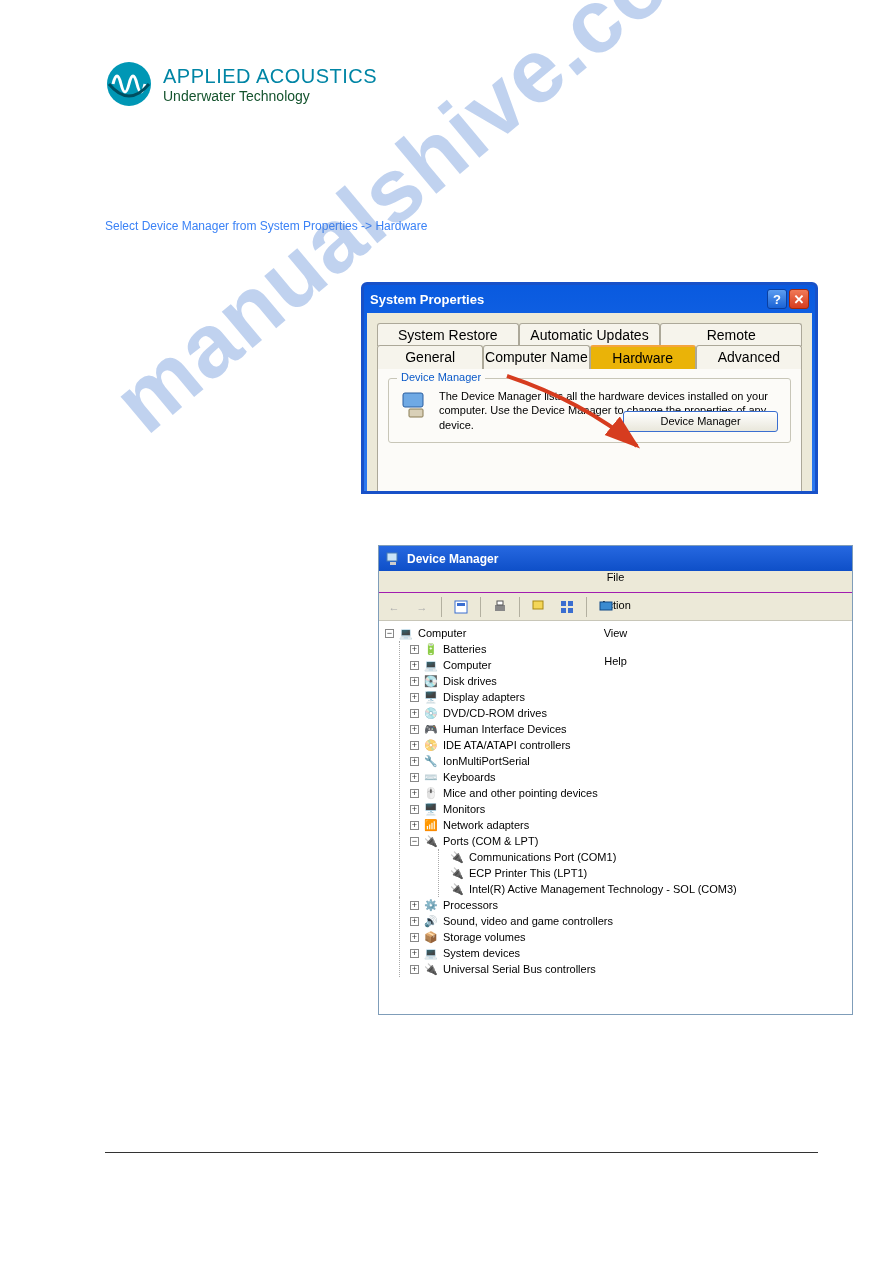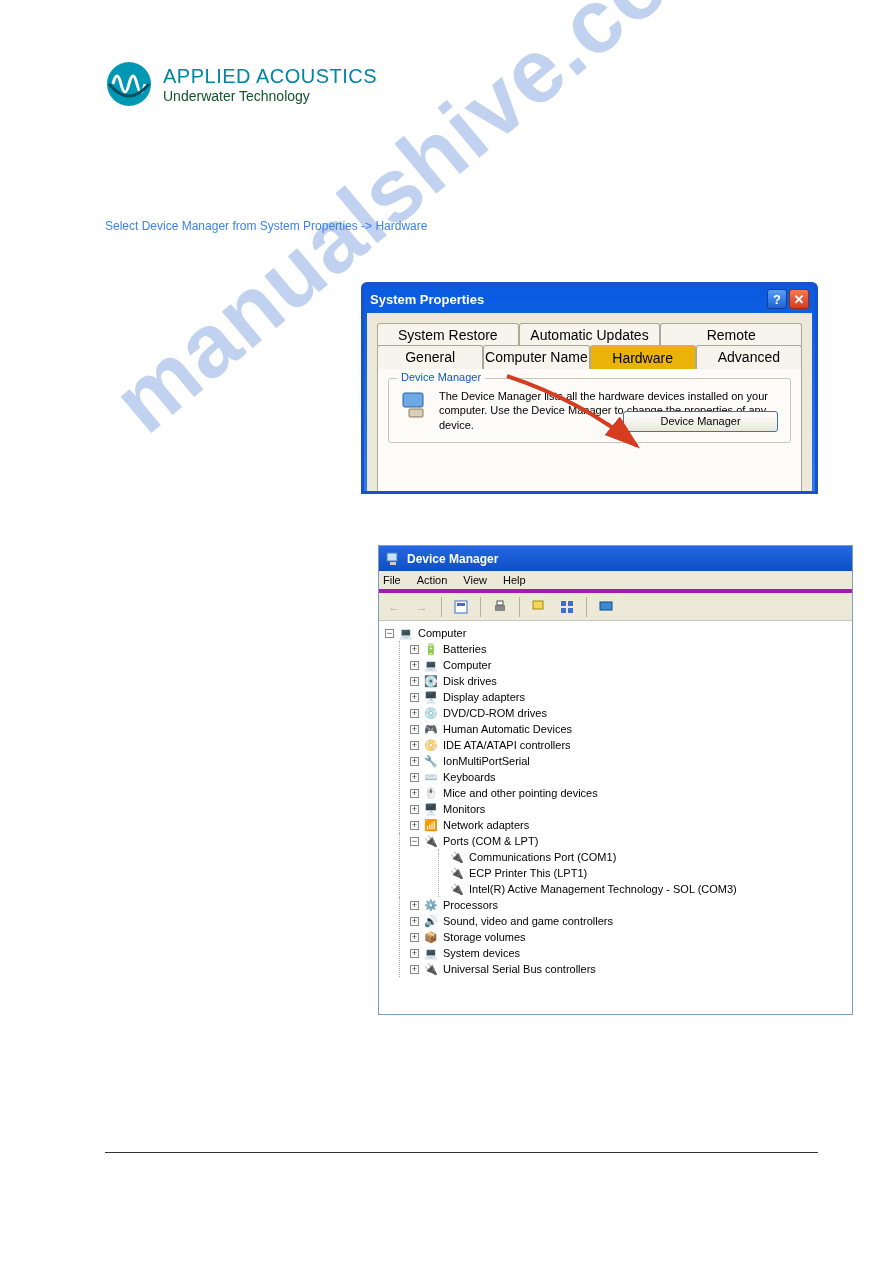--- a/index.html
+++ b/index.html
@@ -28,21 +28,21 @@
   .groupbox { border: 1px solid #c8c6b8; border-radius: 3px; padding: 10px; position: relative; }
   .groupbox-title { position: absolute; top: -8px; left: 8px; background: #fcfbf8; padding: 0 4px; color: #0a59c8; font-size: 11px; }
   .groupbox-body { display: flex; gap: 8px; }
   .gb-icon { width: 32px; height: 32px; flex-shrink: 0; }
   .gb-text { font-size: 11px; line-height: 1.3; }
   .dm-button { position: absolute; right: 12px; bottom: 10px; width: 155px; height: 21px; background: linear-gradient(#fff,#e9e7db); border: 1px solid #3a6ed0; border-radius: 3px; font-size: 11px; }
   .arrow { position: absolute; top: 58px; left: 135px; width: 150px; height: 90px; pointer-events: none; z-index: 4; }
 
   .devmgr { position: absolute; top: 545px; left: 378px; width: 475px; height: 470px; border: 1px solid #7f9db9; background: #fff; }
   .devmgr-title { height: 25px; background: linear-gradient(#2668e0,#0e4fc8); color: #fff; display: flex; align-items: center; padding: 0 6px; font-weight: bold; font-size: 12px; gap: 6px; }
-  .devmgr-menu { background: #ece9d8; border-bottom: 4px solid #a21caf; height: 22px; display: flex; align-items: center; padding: 0 4px; gap: 16px; font-size: 11px; }
+  .devmgr-menu { background: #ece9d8; border-bottom: 1px solid #a21caf; height: 22px; display: flex; align-items: center; padding: 0 4px; gap: 16px; font-size: 11px; flex-direction: column; }
   .devmgr-toolbar { background: #ece9d8; border-bottom: 1px solid #c8c6b8; height: 28px; display: flex; align-items: center; padding: 0 6px; gap: 10px; }
   .tb-sep { width: 1px; height: 20px; background: #b3b0a0; }
   .tb-icon { width: 18px; height: 18px; display: flex; align-items: center; justify-content: center; }
   .tree { padding: 4px 6px; font-size: 11px; line-height: 16px; overflow: hidden; }
   .node { display: flex; align-items: center; gap: 4px; white-space: nowrap; }
   .node .expander { width: 9px; height: 9px; border: 1px solid #888; font-size: 9px; line-height: 7px; text-align: center; background: #fff; color: #333; }
   .node .node-icon { width: 16px; height: 16px; display: inline-flex; align-items: center; justify-content: center; }
   .children { margin-left: 14px; border-left: 1px dotted #aaa; padding-left: 10px; }
   .sub-children { margin-left: 28px; border-left: 1px dotted #aaa; padding-left: 10px; }
 
@@ -195,21 +195,21 @@
           <span>Display adapters</span>
         </div>
         <div class="node">
           <span class="expander">+</span>
           <span class="node-icon">💿</span>
           <span>DVD/CD-ROM drives</span>
         </div>
         <div class="node">
           <span class="expander">+</span>
           <span class="node-icon">🎮</span>
-          <span>Human Automatic Devices</span>
+          <span>Human Interface Devices</span>
         </div>
         <div class="node">
           <span class="expander">+</span>
           <span class="node-icon">📀</span>
           <span>IDE ATA/ATAPI controllers</span>
         </div>
         <div class="node">
           <span class="expander">+</span>
           <span class="node-icon">🔧</span>
           <span>IonMultiPortSerial</span>

